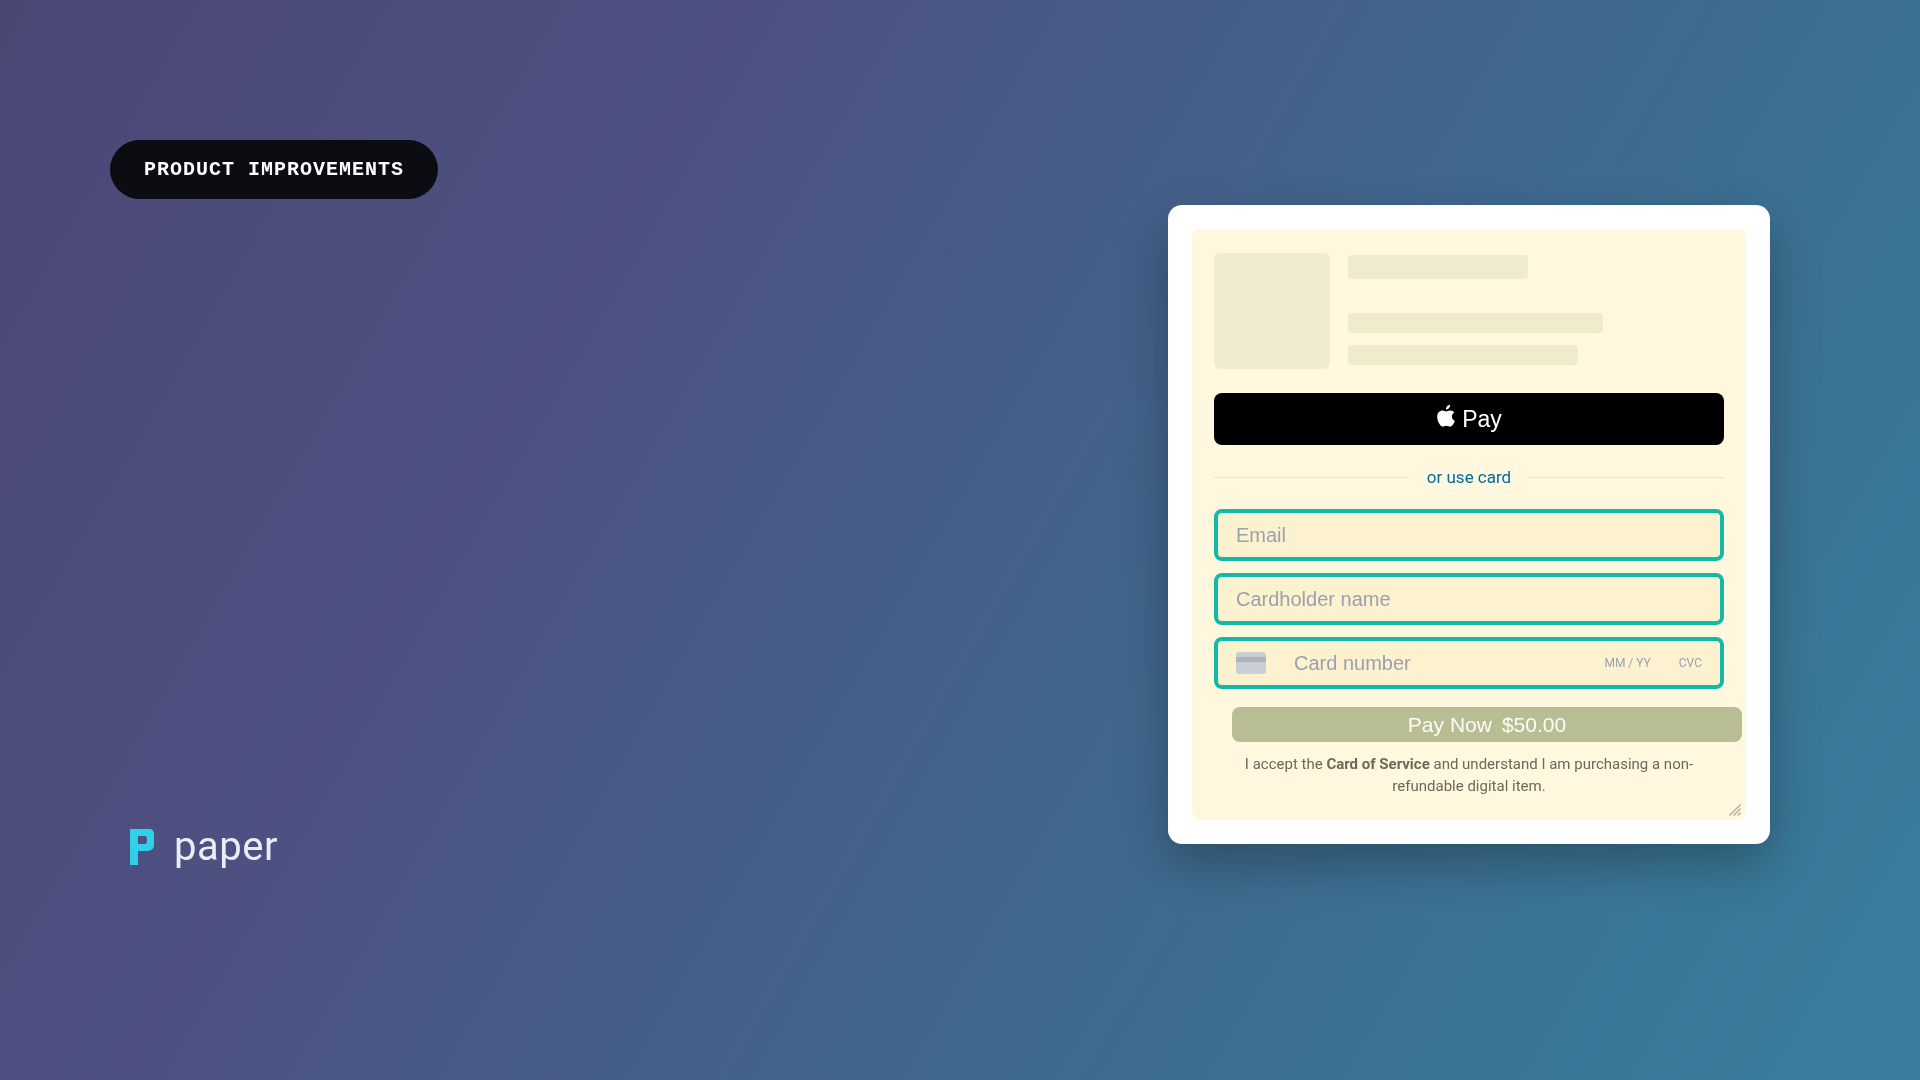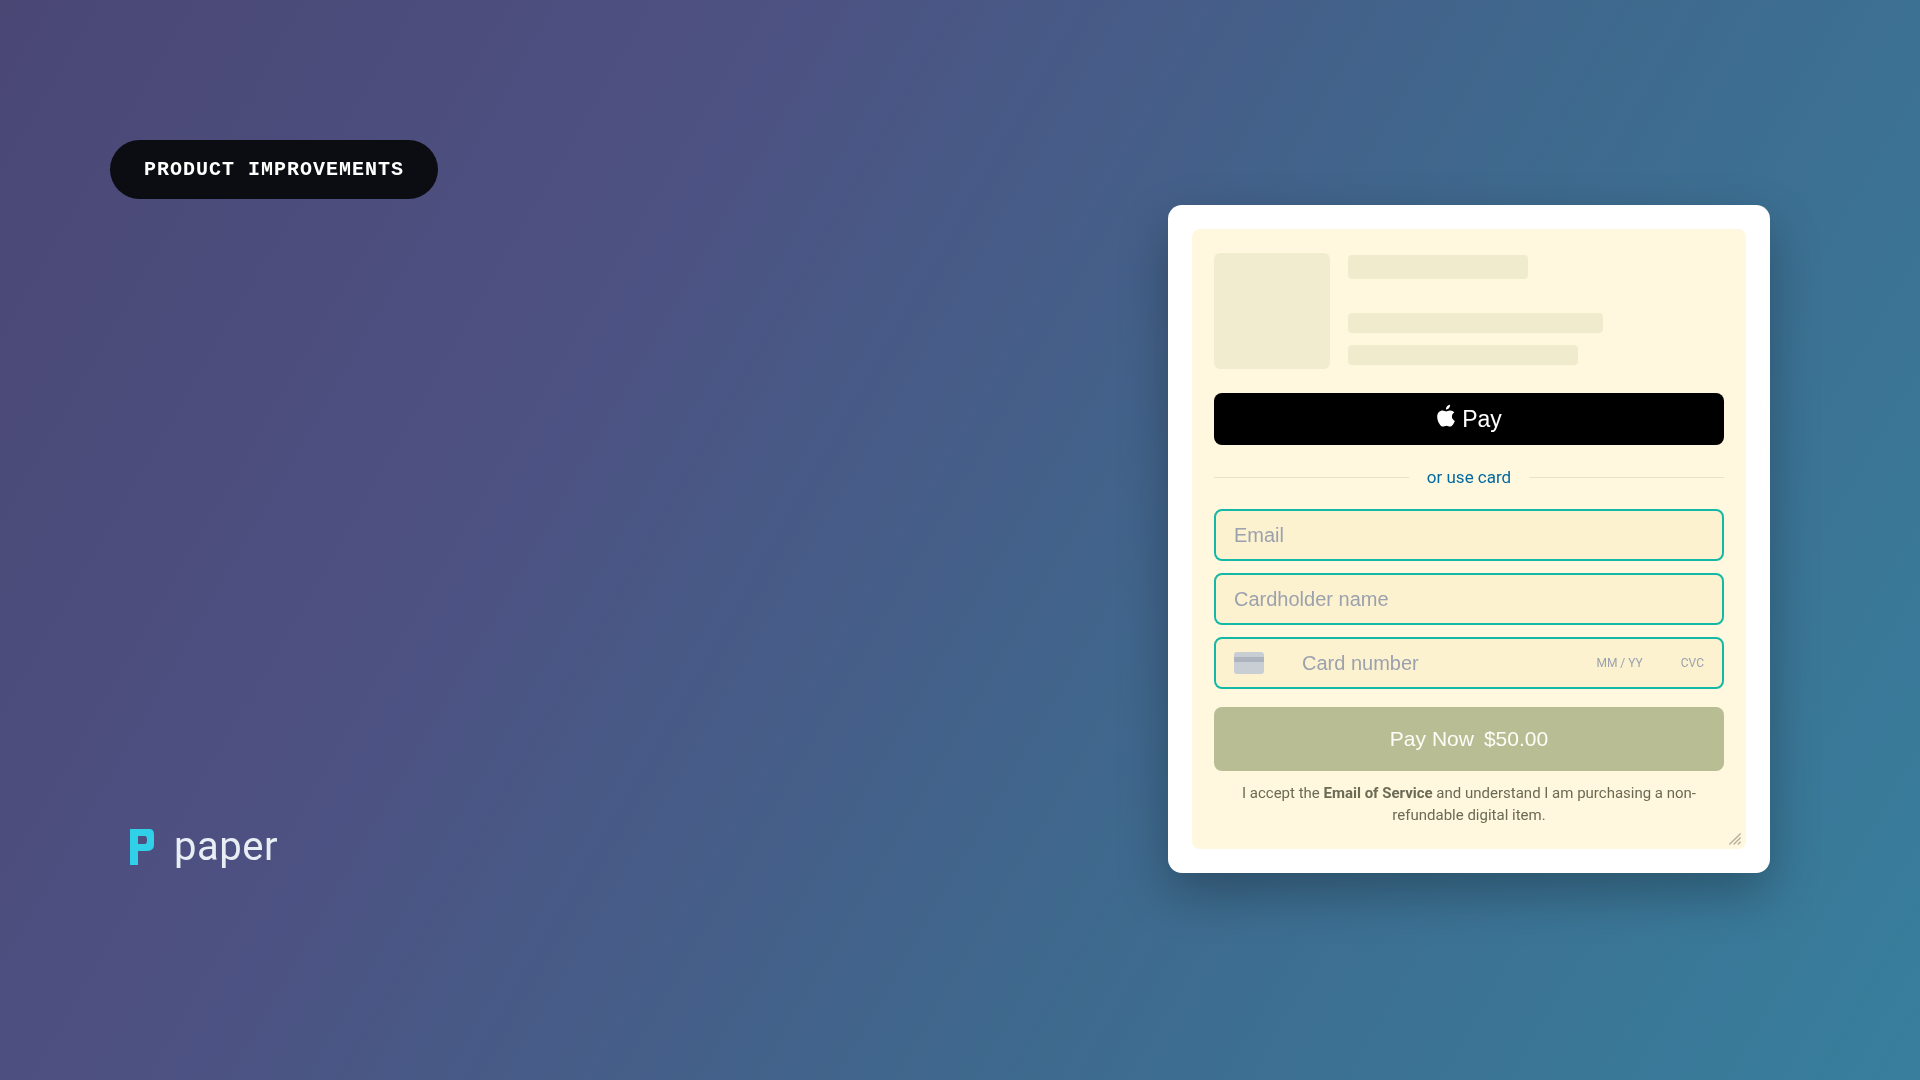--- a/index.html
+++ b/index.html
@@ -131,39 +131,39 @@
     content: "";
     flex: 1;
     height: 1px;
     background: #e9e4c7;
   }
 
   .field {
     width: 100%;
     height: 52px;
     background: #fdf2d0;
-    border: 2px solid #14b8a6;
+    border: 4px solid #14b8a6;
     border-radius: 8px;
     padding: 0 18px;
     font-size: 20px;
     color: #8e95a3;
     display: flex;
     align-items: center;
     margin-bottom: 12px;
   }
   .field input {
     border: none;
     background: transparent;
     outline: none;
     font-size: 20px;
     color: #333;
     width: 100%;
   }
   .field input::placeholder { color: #9ba1ad; }
-  .card-row { gap: 24px; }
+  .card-row { gap: 14px; }
   .card-icon {
     width: 30px;
     height: 22px;
     background: #c9cdd4;
     border-radius: 3px;
     margin-right: 14px;
     flex: 0 0 auto;
     position: relative;
   }
   .card-icon::after {
@@ -173,33 +173,34 @@
     top: 5px;
     height: 5px;
     background: #aeb4bd;
   }
   .card-number { flex: 1; }
   .exp, .cvc { color: #9ba1ad; font-size: 12px; white-space: nowrap; }
   .exp { margin-right: 14px; }
 
   .pay-btn {
     width: 100%;
-    height: 64px;
+    height: 35px;
     background: #b9bd94;
     color: #fdfdf7;
     border: none;
     border-radius: 8px;
     font-size: 21px;
     font-weight: 400;
     margin-top: 18px;
     cursor: pointer;
     display: flex;
     align-items: center;
     justify-content: center;
     gap: 10px;
+    margin-left: 18px;
   }
 
   .disclaimer {
     text-align: center;
     color: #6b6a55;
     font-size: 15px;
     line-height: 1.45;
     margin-top: 12px;
     padding: 0 10px 6px 10px;
   }
@@ -260,21 +261,21 @@
       <span class="exp">MM / YY</span>
       <span class="cvc">CVC</span>
     </div>
 
     <button class="pay-btn">
       <span>Pay Now</span>
       <span>$50.00</span>
     </button>
 
     <p class="disclaimer">
-      <span>I accept the </span><b>Email of Service</b><span> and understand I am purchasing a non-refundable digital item.</span>
+      <span>I accept the </span><b>Card of Service</b><span> and understand I am purchasing a non-refundable digital item.</span>
     </p>
 
     <span class="resize-handle">
       <svg viewBox="0 0 10 10">
           <path d="M9 1 L1 9 M9 4 L4 9 M9 7 L7 9" stroke="currentColor" stroke-width="1" fill="none"></path>
         </svg>
     </span>
 
   </div>
 </div>

